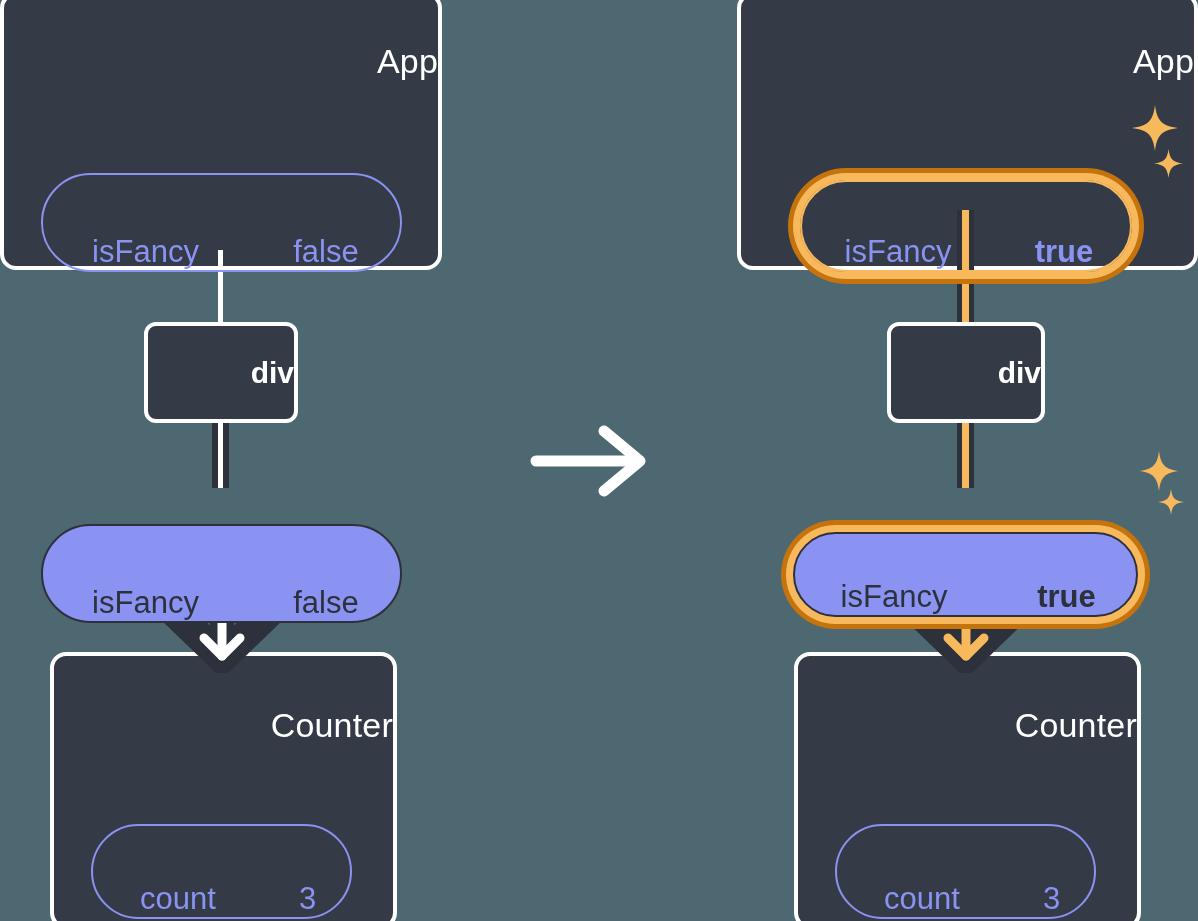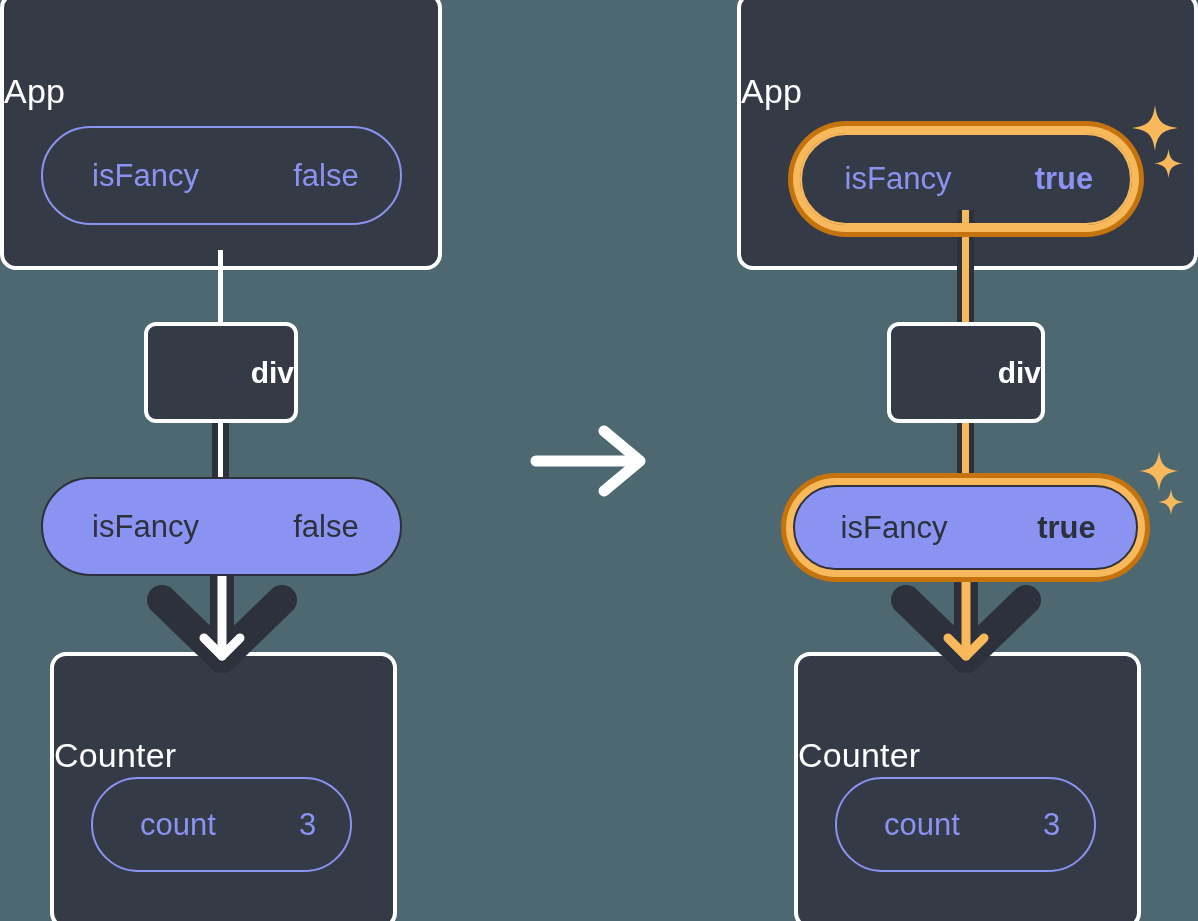--- a/index.html
+++ b/index.html
@@ -18,49 +18,49 @@
   
   .panel {
     position: absolute;
     background: #343a46;
     border: 4px solid #ffffff;
     border-radius: 16px;
   }
   .panel-title {
     position: absolute;
     left: 0; right: 0;
-    text-align: left;
+    text-align: right;
     color: #ffffff;
     font-size: 34px;
     font-weight: 400;
     letter-spacing: 0.2px;
-    margin-top: 30px;
   }
 
   .nodebox {
     position: absolute;
     background: #343a46;
     border: 4px solid #ffffff;
     border-radius: 12px;
     display: flex;
     align-items: center;
     justify-content: flex-end;
     color: #ffffff;
     font-size: 30px;
     font-weight: 700;
     z-index: 6;
   }
 
   
   .pill {
     position: absolute;
     display: flex;
-    align-items: center;
+    align-items: flex-end;
     border-radius: 999px;
     z-index: 7;
+    margin-top: 47px;
   }
   .pill .seg {
     display: flex;
     align-items: center;
     justify-content: center;
     font-size: 31px;
     white-space: nowrap;
   }
   .pill .seg.key  { flex: 0 0 auto; }
   .pill .seg.val  { flex: 0 0 auto; }

